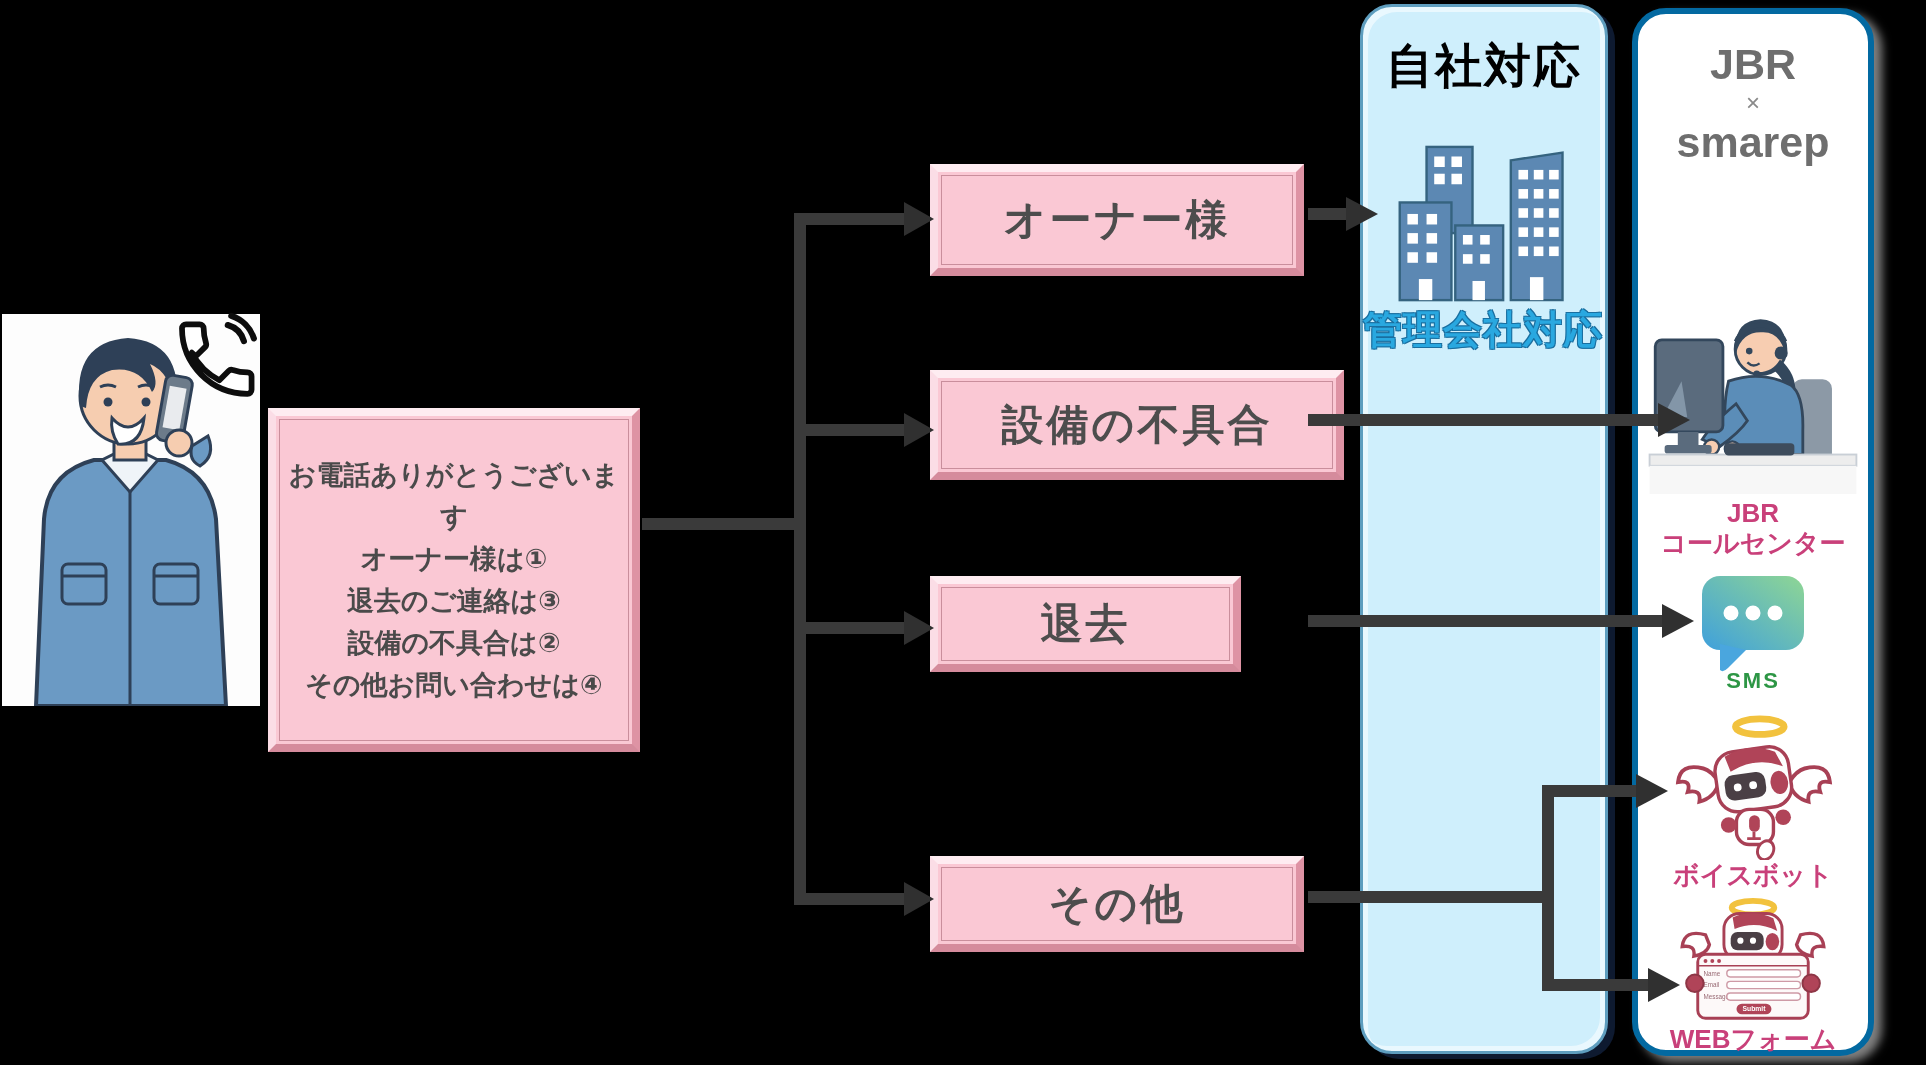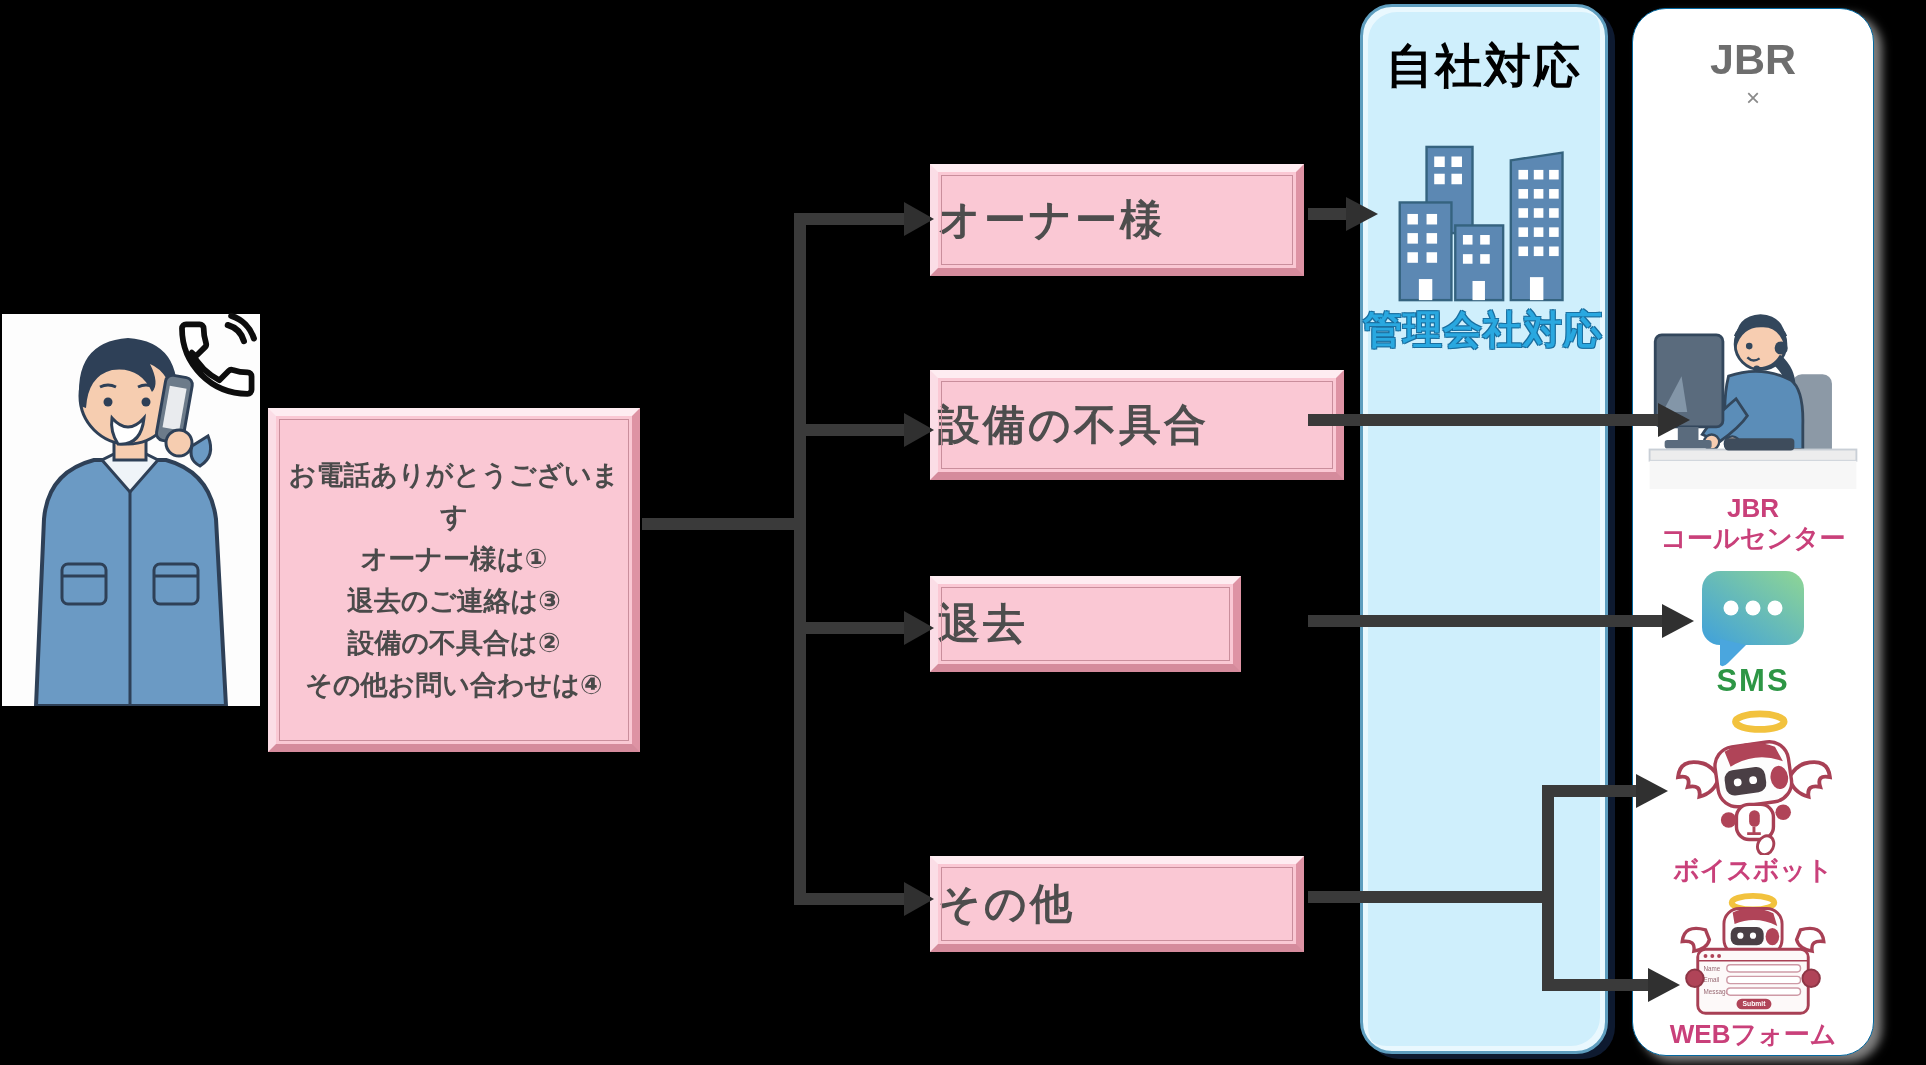--- a/index.html
+++ b/index.html
@@ -15,21 +15,21 @@
     box-sizing:border-box;
   }
   .bevel .inner{
     position:absolute;inset:3px;border:1px solid #C98E9C;pointer-events:none;
   }
   .msg-box{left:268px;top:408px;width:372px;height:344px;}
   .msg-text{
     position:absolute;inset:0;display:flex;flex-direction:column;justify-content:center;
     text-align:center;font-weight:bold;font-size:27px;line-height:42px;color:#4A4A4A;
   }
-  .opt{display:flex;align-items:center;justify-content:flex-start;
+  .opt{display:flex;align-items:center;justify-content:center;
        font-weight:bold;font-size:42px;color:#4D4D4D;letter-spacing:3px;}
   .opt1{left:930px;top:164px;width:374px;height:112px;}
   .opt2{left:930px;top:370px;width:414px;height:110px;}
   .opt3{left:930px;top:576px;width:311px;height:96px;}
   .opt4{left:930px;top:856px;width:374px;height:96px;}
 
   
   .person-box{position:absolute;left:2px;top:314px;width:258px;height:392px;background:#FDFDFD;}
   .phone-icon{position:absolute;right:-4px;top:-2px;}
 
@@ -46,29 +46,29 @@
   .buildings{position:absolute;left:50%;top:138px;transform:translateX(-50%);}
   .col-inhouse .caption{
     position:absolute;left:0;right:0;top:296px;
     font-size:39px;font-weight:bold;color:#29A8E0;letter-spacing:1px;
     text-shadow:1px 1px 0 #1A6FA0,-1px -1px 0 #1A6FA0,1px -1px 0 #1A6FA0,-1px 1px 0 #1A6FA0;
   }
 
   
   .col-jbr{
     position:absolute;left:1632px;top:8px;width:242px;height:1048px;box-sizing:border-box;
-    background:#FFFFFF;border:1px solid #0369a1;border-radius:34px;
+    background:#FFFFFF;border:6px solid #0369a1;border-radius:34px;
     box-shadow:8px 6px 10px rgba(150,150,150,.85);
   }
   .col-jbr .jtitle{position:absolute;left:0;right:0;top:26px;text-align:center;color:#6E6E6E;}
   .jtitle .big{font-size:43px;font-weight:bold;line-height:48px;}
   .jtitle .cross{font-size:24px;color:#8A8A8A;line-height:30px;}
   .svc{position:absolute;left:0;right:0;text-align:center;}
   .pink-label{font-size:26px;font-weight:bold;color:#C9407A;line-height:30px;}
-  .sms-label{font-size:31px;font-weight:bold;color:#2D9645;letter-spacing:2px;}
+  .sms-label{font-size:22px;font-weight:bold;color:#2D9645;letter-spacing:2px;}
   .cc-illo{position:absolute;left:50%;top:292px;transform:translateX(-50%);}
   .cc-label{top:484px;}
   .sms-icon{position:absolute;left:50%;top:560px;transform:translateX(-50%);}
   .sms-text{top:654px;}
   .vb-illo{position:absolute;left:50%;top:700px;transform:translateX(-50%);}
   .vb-label{top:846px;}
   .wf-illo{position:absolute;left:50%;top:884px;transform:translateX(-50%);}
   .wf-label{top:1010px;}
 
   
@@ -183,20 +183,21 @@
         <rect x="138" y="138" width="14" height="24"></rect>
       </g>
     </svg>
     <div class="caption">管理会社対応</div>
   </div>
 
   <div class="col-jbr layer">
     <div class="jtitle">
       <div class="big">JBR</div>
       <div class="cross">×</div>
+      <div class="big">smarep</div>
     </div>
 
     <svg class="cc-illo" viewBox="0 0 220 200" width="220" height="188">
       <rect x="152" y="78" width="42" height="112" rx="10" fill="#8C99A6"></rect>
       <path d="M140 58 Q162 78 152 108 Q146 80 132 68 Z" fill="#33475C"></path>
       <circle cx="118" cy="46" r="27" fill="#F7CDB1" stroke="#33475C" stroke-width="3"></circle>
       <path d="M92 50 Q88 16 118 14 Q148 16 144 50 Q138 26 118 28 Q98 28 92 50 Z" fill="#33475C"></path>
       <path d="M92 38 A28 28 0 0 1 144 38" fill="none" stroke="#33475C" stroke-width="5"></path>
       <circle cx="140" cy="50" r="7" fill="#33475C"></circle>
       <path d="M140 58 Q132 72 116 72" fill="none" stroke="#33475C" stroke-width="3.5"></path>

